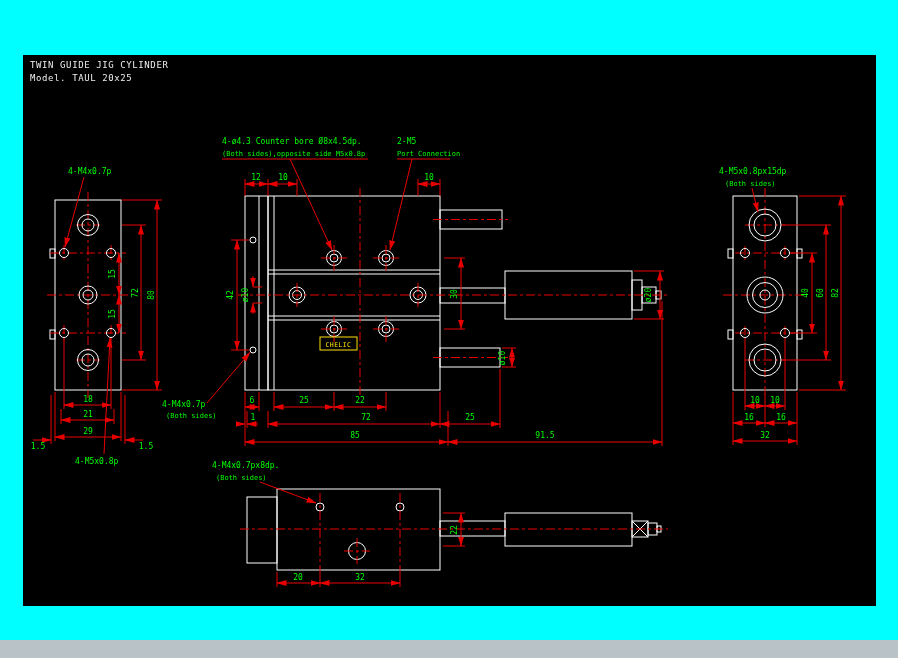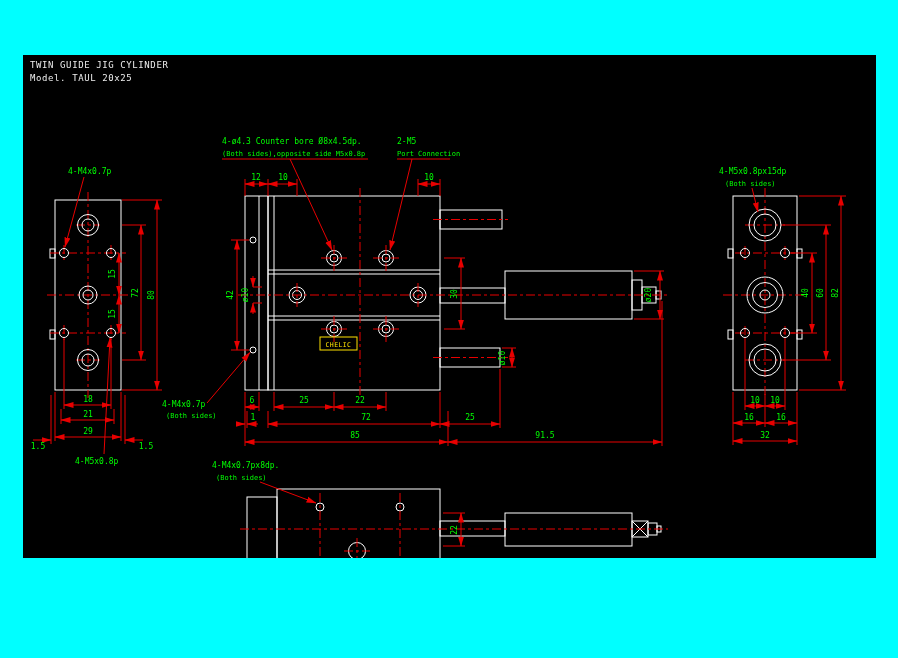--- a/index.html
+++ b/index.html
@@ -1,16 +1,16 @@
 <!DOCTYPE html>
 <html><head>
 <meta charset="utf-8">
 <style>
   html,body{margin:0;padding:0;background:#00ffff;}
-  .stage{position:relative;width:898px;height:558px;overflow:hidden;border-radius:10px;}
+  .stage{position:relative;width:898px;height:658px;overflow:hidden;}
   svg{display:block;}
   text{font-family:"DejaVu Sans Mono","Liberation Mono",monospace;font-size:8px;fill:#00ff00;}
   .tw{fill:#ededed;font-size:9px;letter-spacing:.6px;}
   .ts{font-size:7px;}
   .ty{fill:#ffe100;font-size:6.5px;letter-spacing:.4px;}
   .ln-w{stroke:#ffffff;fill:none;stroke-width:1;}
   .ln-y{stroke:#ffe100;fill:none;stroke-width:1;}
   .ln-r{stroke:#e80000;fill:none;stroke-width:1;}
   .ln-c{stroke:#e80000;fill:none;stroke-width:1;stroke-dasharray:9 3 3 3;}
   .dim{stroke:#e80000;fill:none;stroke-width:1;}

